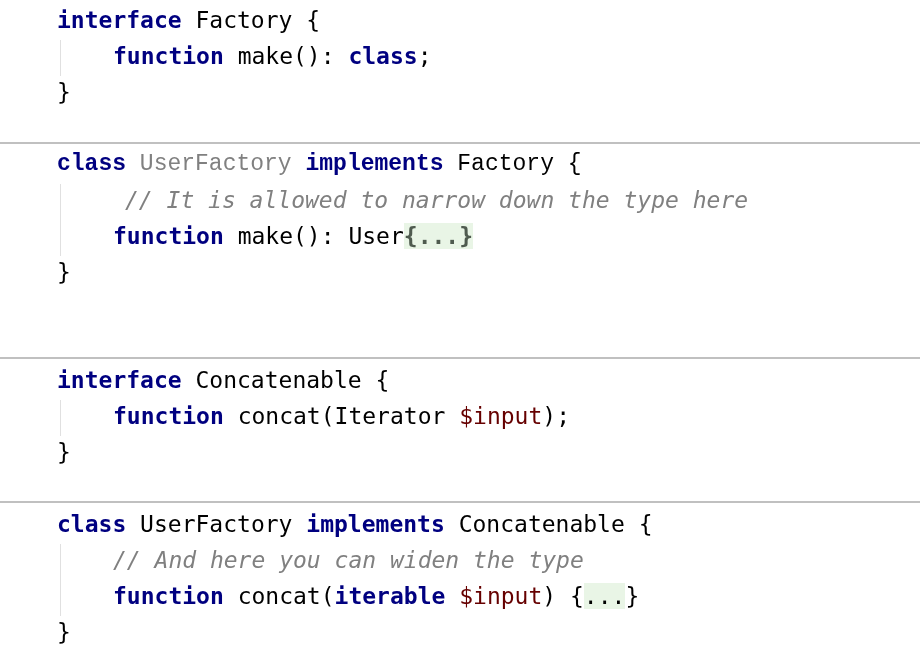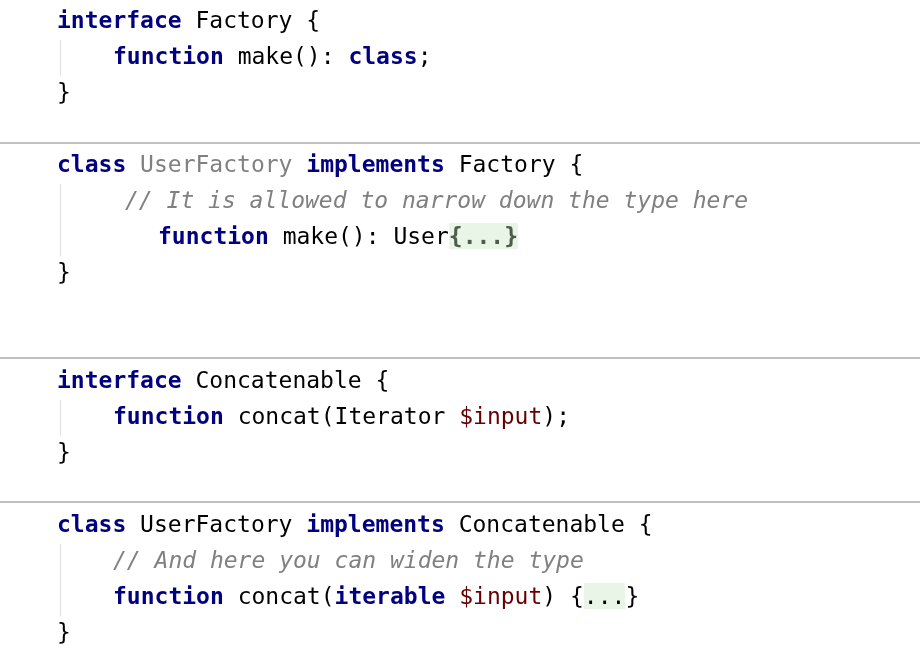--- a/index.html
+++ b/index.html
@@ -26,23 +26,23 @@
 <div class="editor">
 
   <div class="guide" style="top:40px;height:36px;"></div>
   <div class="line" style="top:2px;"><span class="kw">interface</span> <span>Factory</span><span> {</span></div>
   <div class="line ind" style="top:38px;"><span class="kw">function</span><span> make(): </span><span class="kw">class</span><span>;</span></div>
   <div class="line" style="top:74px;"><span>}</span></div>
 
   <div class="sep" style="top:142px;"></div>
 
   <div class="guide" style="top:184px;height:72px;"></div>
-  <div class="line" style="top:146px;"><span class="kw">class</span> <span class="cls-unused">UserFactory</span> <span class="kw">implements</span> <span>Factory</span><span> {</span></div>
+  <div class="line" style="top:146px;font-family:Liberation Mono, monospace;"><span class="kw">class</span> <span class="cls-unused">UserFactory</span> <span class="kw">implements</span> <span>Factory</span><span> {</span></div>
   <div class="line ind comment" style="top:182px;margin-left:12px;">// It is allowed to narrow down the type here</div>
-  <div class="line ind" style="top:218px;margin-left:45px;"><span class="kw">function</span><span> make(): User</span><span class="fold">{...}</span></div>
+  <div class="line ind" style="top:218px;"><span class="kw">function</span><span> make(): User</span><span class="fold">{...}</span></div>
   <div class="line" style="top:254px;"><span>}</span></div>
 
   <div class="sep" style="top:357px;"></div>
 
   <div class="guide" style="top:400px;height:36px;"></div>
   <div class="line" style="top:362px;"><span class="kw">interface</span> <span>Concatenable</span><span> {</span></div>
   <div class="line ind" style="top:398px;"><span class="kw">function</span><span> concat(Iterator </span><span class="var">$input</span><span>);</span></div>
   <div class="line" style="top:434px;"><span>}</span></div>
 
   <div class="sep" style="top:501px;"></div>

